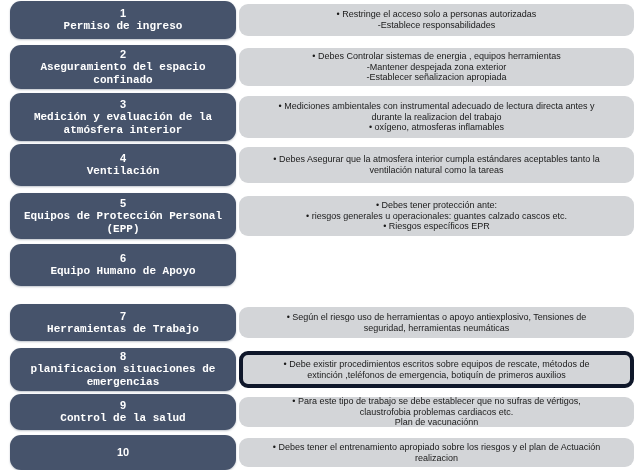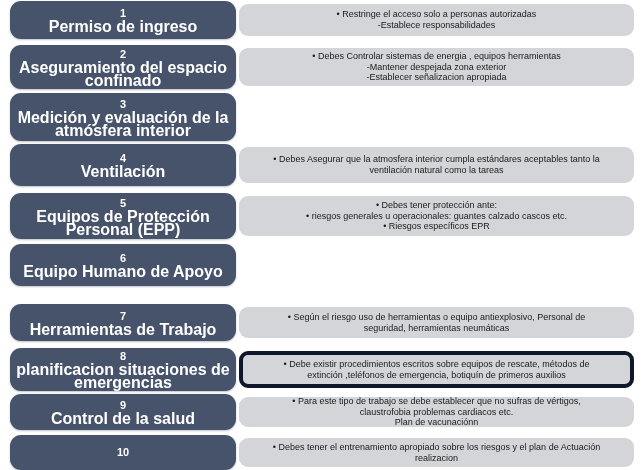--- a/index.html
+++ b/index.html
@@ -39,22 +39,23 @@
     box-sizing: border-box;
     box-shadow: 0 1px 2px rgba(70,83,107,0.35);
   }
   .step-num {
     font-weight: bold;
     font-size: 11px;
     line-height: 13px;
   }
   .step-title {
     font-weight: bold;
-    font-size: 16px;
+    font-size: 11px;
     line-height: 13px;
+    font-family: Liberation Mono, monospace;
   }
   .detail-box {
     flex: 1 1 auto;
     margin: 3px 0 3px 3px;
     background: #d3d5d8;
     border-radius: 9px;
     display: flex;
     flex-direction: column;
     justify-content: center;
     text-align: center;
@@ -97,20 +98,25 @@
         <div class="detail-line">-Mantener despejada zona  exterior</div>
         <div class="detail-line">-Establecer señalizacion apropiada</div>
       </div>
     </div>
 
     <div class="row" style="height:48px; margin-bottom:3px;">
       <div class="step-box">
         <div class="step-num">3</div>
         <div class="step-title">Medición y evaluación de la atmósfera interior</div>
       </div>
+      <div class="detail-box">
+        <div class="detail-line">• Mediciones ambientales con instrumental adecuado de lectura directa antes y</div>
+        <div class="detail-line">durante la realizacion del trabajo</div>
+        <div class="detail-line">• oxígeno, atmosferas inflamables</div>
+      </div>
     </div>
 
     <div class="row" style="height:42px; margin-bottom:7px;">
       <div class="step-box">
         <div class="step-num">4</div>
         <div class="step-title">Ventilación</div>
       </div>
       <div class="detail-box">
         <div class="detail-line">• Debes Asegurar que la atmosfera interior cumpla estándares aceptables tanto la</div>
         <div class="detail-line">ventilación natural como la tareas</div>
@@ -135,21 +141,21 @@
         <div class="step-title">Equipo Humano de Apoyo</div>
       </div>
     </div>
 
     <div class="row" style="height:37px; margin-bottom:7px;">
       <div class="step-box">
         <div class="step-num">7</div>
         <div class="step-title">Herramientas de Trabajo</div>
       </div>
       <div class="detail-box">
-        <div class="detail-line">• Según el riesgo uso de herramientas o equipo antiexplosivo, Personal de</div>
+        <div class="detail-line">• Según el riesgo uso de herramientas o apoyo antiexplosivo, Tensiones de</div>
         <div class="detail-line">seguridad, herramientas neumáticas</div>
       </div>
     </div>
 
     <div class="row" style="height:43px; margin-bottom:3px;">
       <div class="step-box">
         <div class="step-num">8</div>
         <div class="step-title">planificacion situaciones de emergencias</div>
       </div>
       <div class="detail-box highlighted">

